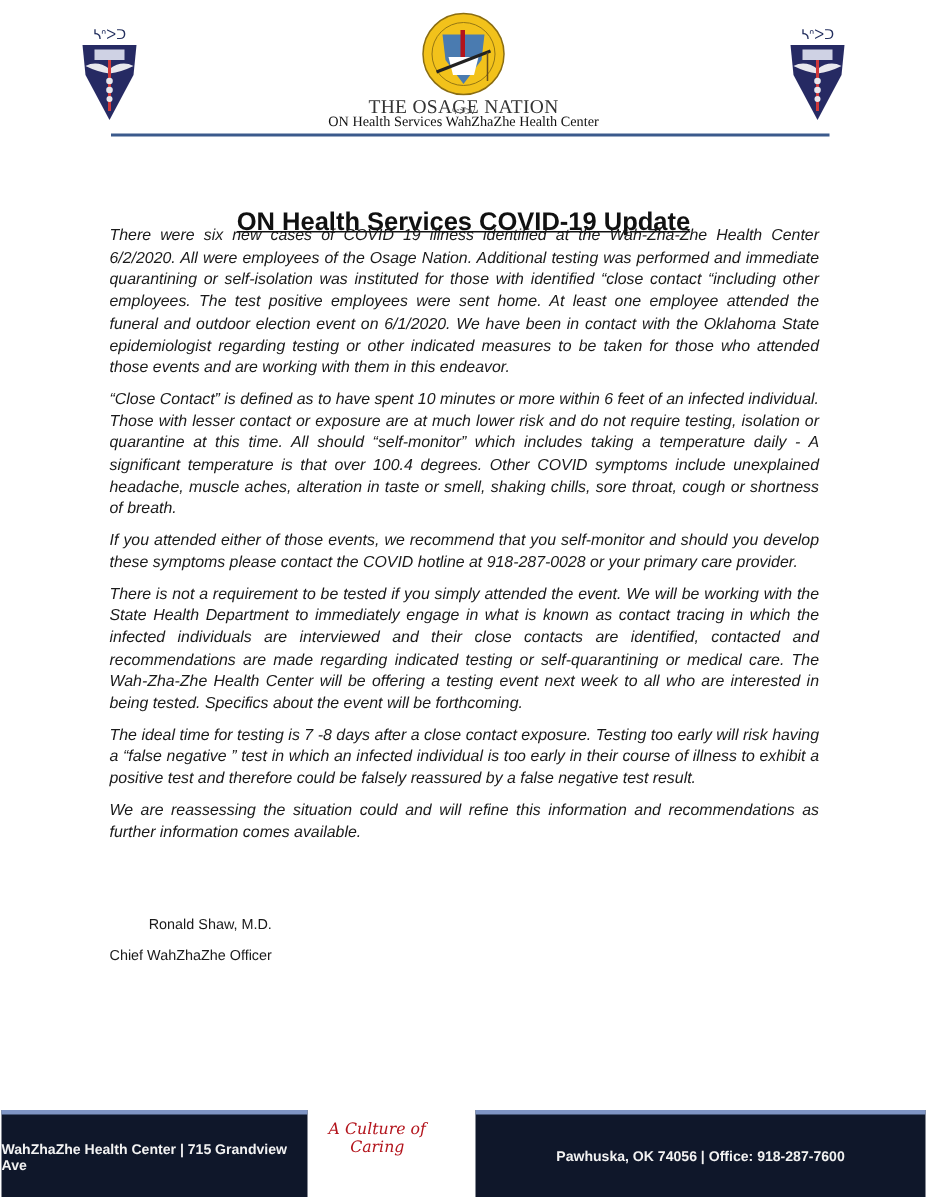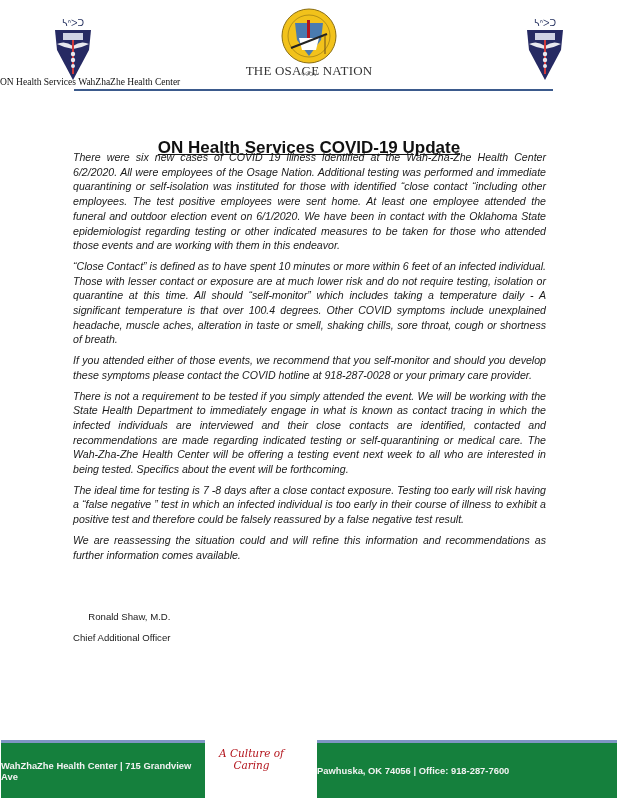--- a/index.html
+++ b/index.html
@@ -8,36 +8,36 @@
 
     .header { position: absolute; left: 0; top: 0; width: 540px; height: 95px; }
     .logo-side { position: absolute; top: 16px; width: 48px; height: 66px; }
     .logo-left { left: 49px; }
     .logo-right { left: 521px; }
     .seal { position: absolute; left: 281px; top: 8px; width: 56px; height: 56px; }
     .nation-name { position: absolute; left: 0; width: 618px; top: 63px; text-align: center;
                    font-family: "Liberation Serif", serif; font-size: 13px; color: #333; letter-spacing: 0.2px; }
     .nation-sub { position: absolute; left: 0; width: 618px; top: 71px; text-align: center;
                   font-family: "Liberation Serif", serif; font-size: 5px; color: #555; }
-    .center-name { position: absolute; left: 0; width: 618px; top: 77px; 
+    .center-name { position: absolute; left: 0; width: 618px; top: 77px; text-align: center;
                    font-family: "Liberation Serif", serif; font-size: 9.5px; color: #111; }
     .header-rule { position: absolute; left: 74px; top: 89px; width: 479px; height: 2px; background: #3b5a8c; }
 
     .title { position: absolute; left: 0; width: 618px; top: 116px; text-align: center;
              font-weight: bold; font-size: 17px; text-decoration: underline; color: #111; margin-top: 22px; }
 
     .body { position: absolute; left: 73px; top: 150px; width: 473px; font-size: 10.6px; line-height: 14.7px; }
     .body p { margin: 0 0 6px 0; text-align: justify; font-style: italic; }
 
     .signature { position: absolute; left: 73px; top: 607px; font-size: 9.6px; line-height: 20.5px; text-align: right; }
 
     .footer { position: absolute; left: 0; top: 740px; width: 618px; height: 58px; }
-    .footer-box { position: absolute; top: 0; height: 58px; background: #15803d;
+    .footer-box { position: absolute; top: 0; height: 58px; background: #0f172a;
                   border-top: 3px solid #7f95c4; box-sizing: border-box; color: #f2f2f2;
-                  font-weight: bold; font-size: 9.4px; display: flex; align-items: center; justify-content: flex-start; }
+                  font-weight: bold; font-size: 9.4px; display: flex; align-items: center; justify-content: center; }
     .footer-left { left: 1px; width: 204px; }
     .footer-right { left: 317px; width: 204px; width: 300px; }
     .footer-left { width: 204px; }
     .tagline { position: absolute; left: 206px; top: 7px; width: 91px; text-align: center;
                font-family: "DejaVu Serif", serif; font-style: italic; color: #b3141c; font-size: 10.5px; }
   </style>
 </head>
 <body>
 
 <div class="header">
@@ -85,21 +85,21 @@
   <p>There were six new cases of COVID 19 illness identified at the Wah-Zha-Zhe Health Center 6/2/2020. All were employees of the Osage Nation. Additional testing was performed and immediate quarantining or self-isolation was instituted for those with identified “close contact “including other employees. The test positive employees were sent home. At least one employee attended the funeral and outdoor election event on 6/1/2020. We have been in contact with the Oklahoma State epidemiologist regarding testing or other indicated measures to be taken for those who attended those events and are working with them in this endeavor.</p>
   <p>“Close Contact” is defined as to have spent 10 minutes or more within 6 feet of an infected individual. Those with lesser contact or exposure are at much lower risk and do not require testing, isolation or quarantine at this time. All should “self-monitor” which includes taking a temperature daily - A significant temperature is that over 100.4 degrees. Other COVID symptoms include unexplained headache, muscle aches, alteration in taste or smell, shaking chills, sore throat, cough or shortness of breath.</p>
   <p>If you attended either of those events, we recommend that you self-monitor and should you develop these symptoms please contact the COVID hotline at 918-287-0028 or your primary care provider.</p>
   <p>There is not a requirement to be tested if you simply attended the event. We will be working with the State Health Department to immediately engage in what is known as contact tracing in which the infected individuals are interviewed and their close contacts are identified, contacted and recommendations are made regarding indicated testing or self-quarantining or medical care. The Wah-Zha-Zhe Health Center will be offering a testing event next week to all who are interested in being tested. Specifics about the event will be forthcoming.</p>
   <p>The ideal time for testing is 7 -8 days after a close contact exposure. Testing too early will risk having a “false negative ” test in which an infected individual is too early in their course of illness to exhibit a positive test and therefore could be falsely reassured by a false negative test result.</p>
   <p>We are reassessing the situation could and will refine this information and recommendations as further information comes available.</p>
 </div>
 
 <div class="signature">
   <div>Ronald Shaw, M.D.</div>
-  <div>Chief Additional Officer</div>
+  <div>Chief WahZhaZhe Officer</div>
 </div>
 
 <div class="footer">
   <div class="footer-box footer-left">
     <span>WahZhaZhe Health Center | 715 Grandview Ave</span>
   </div>
   <div class="tagline">A Culture of Caring</div>
   <div class="footer-box footer-right">
     <span>Pawhuska, OK 74056 | Office: 918-287-7600</span>
   </div>

